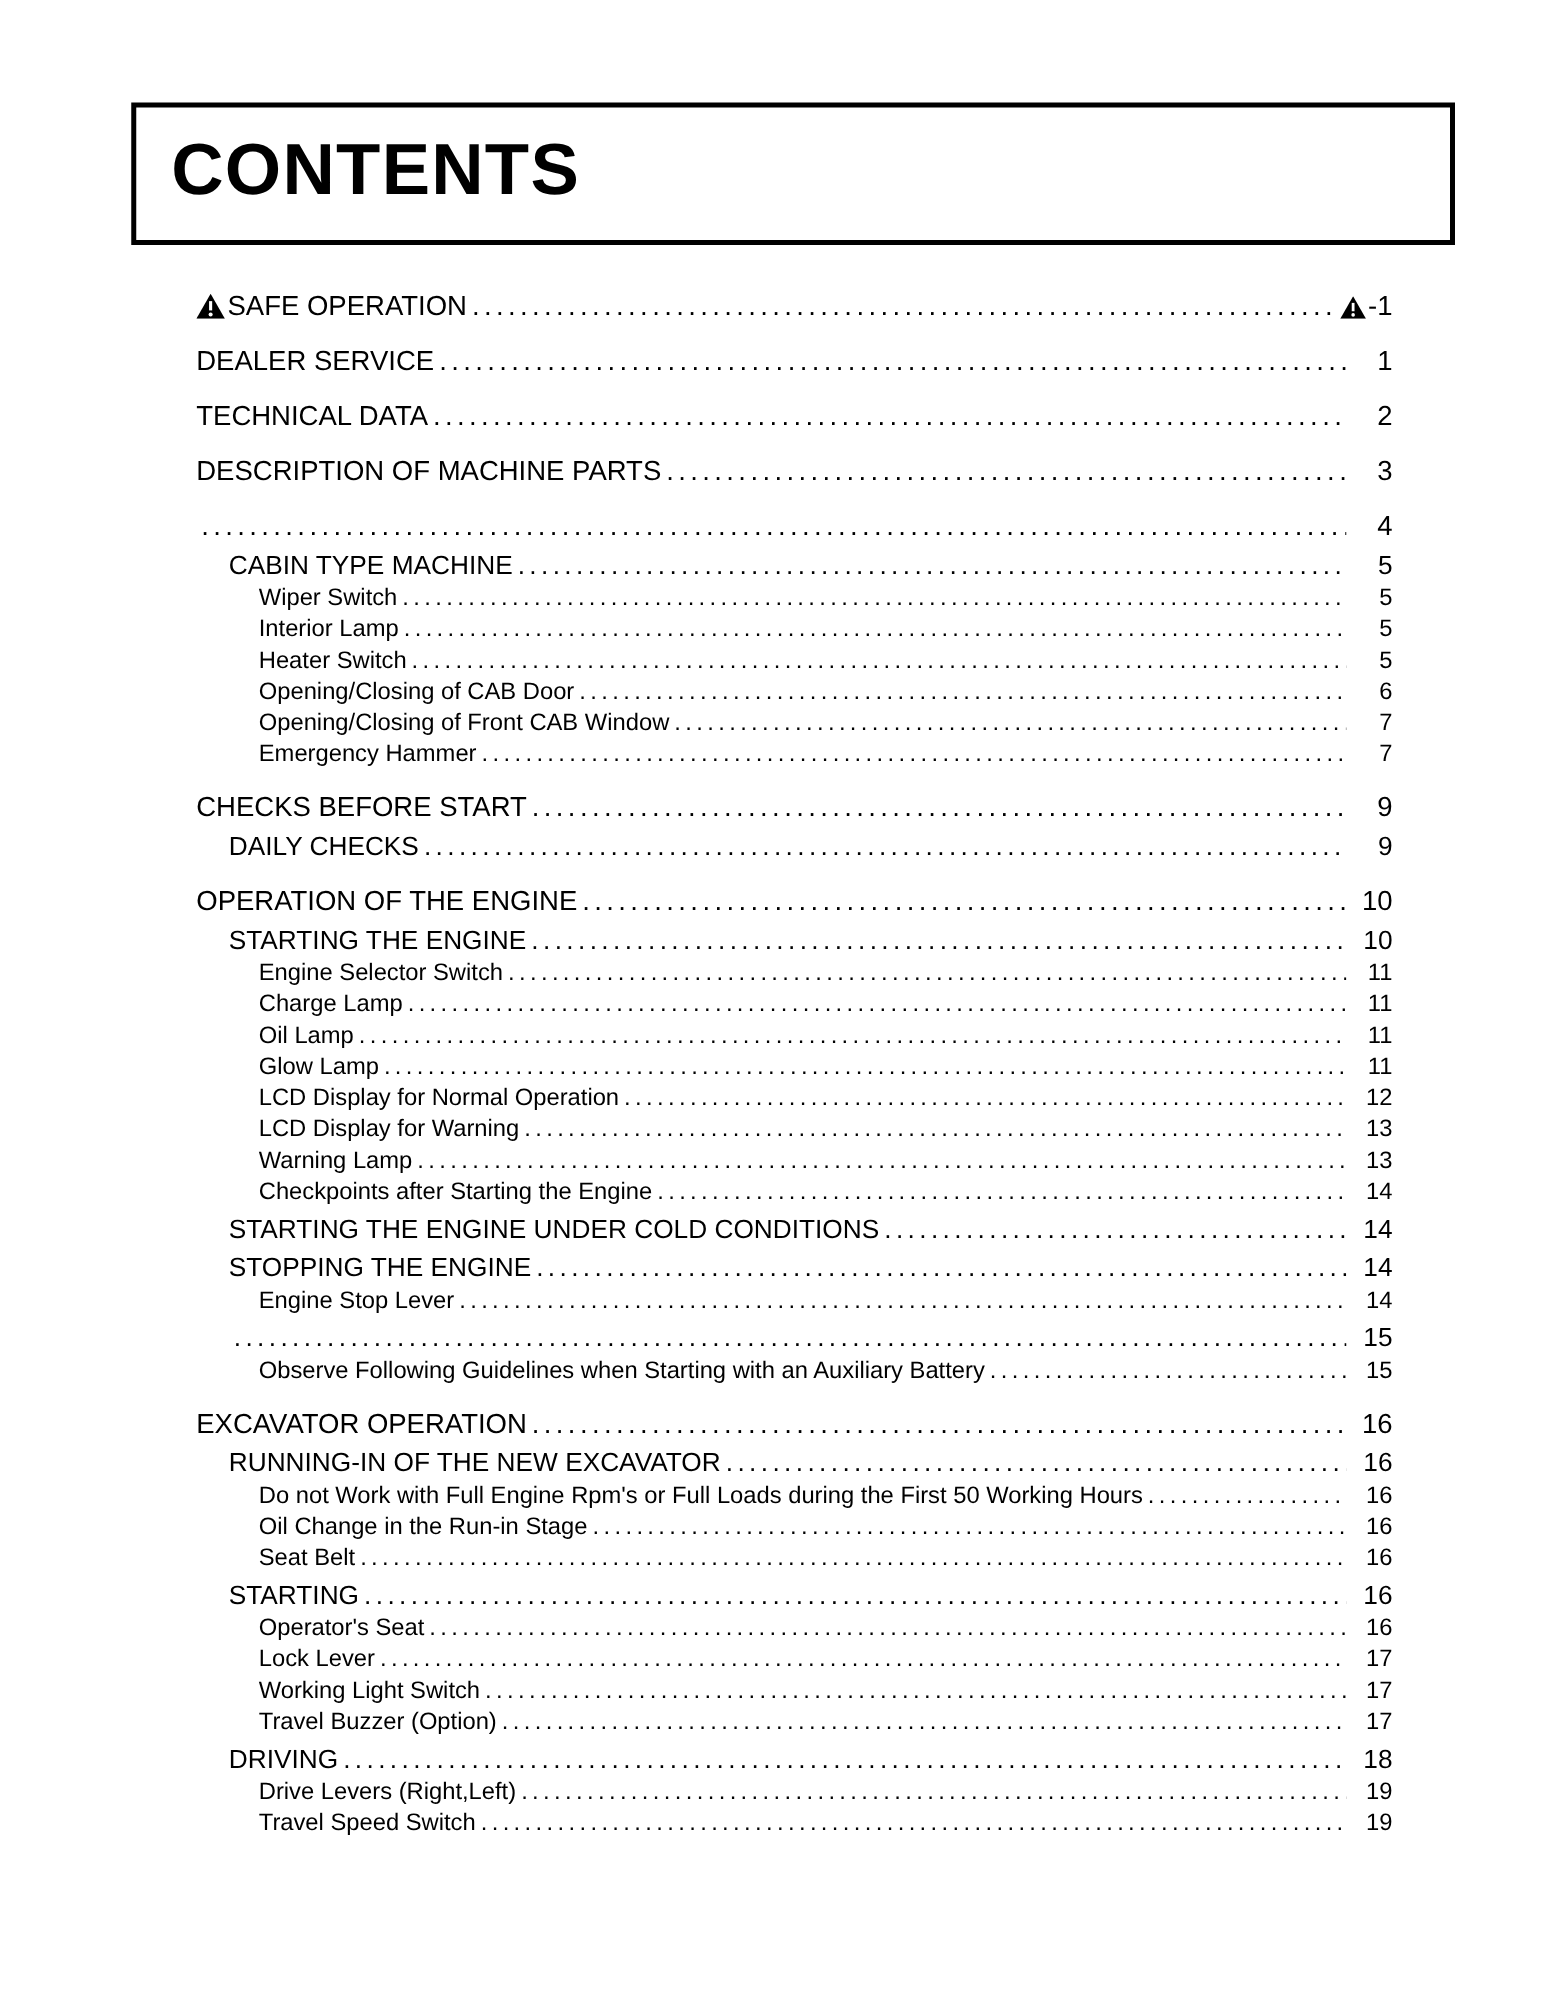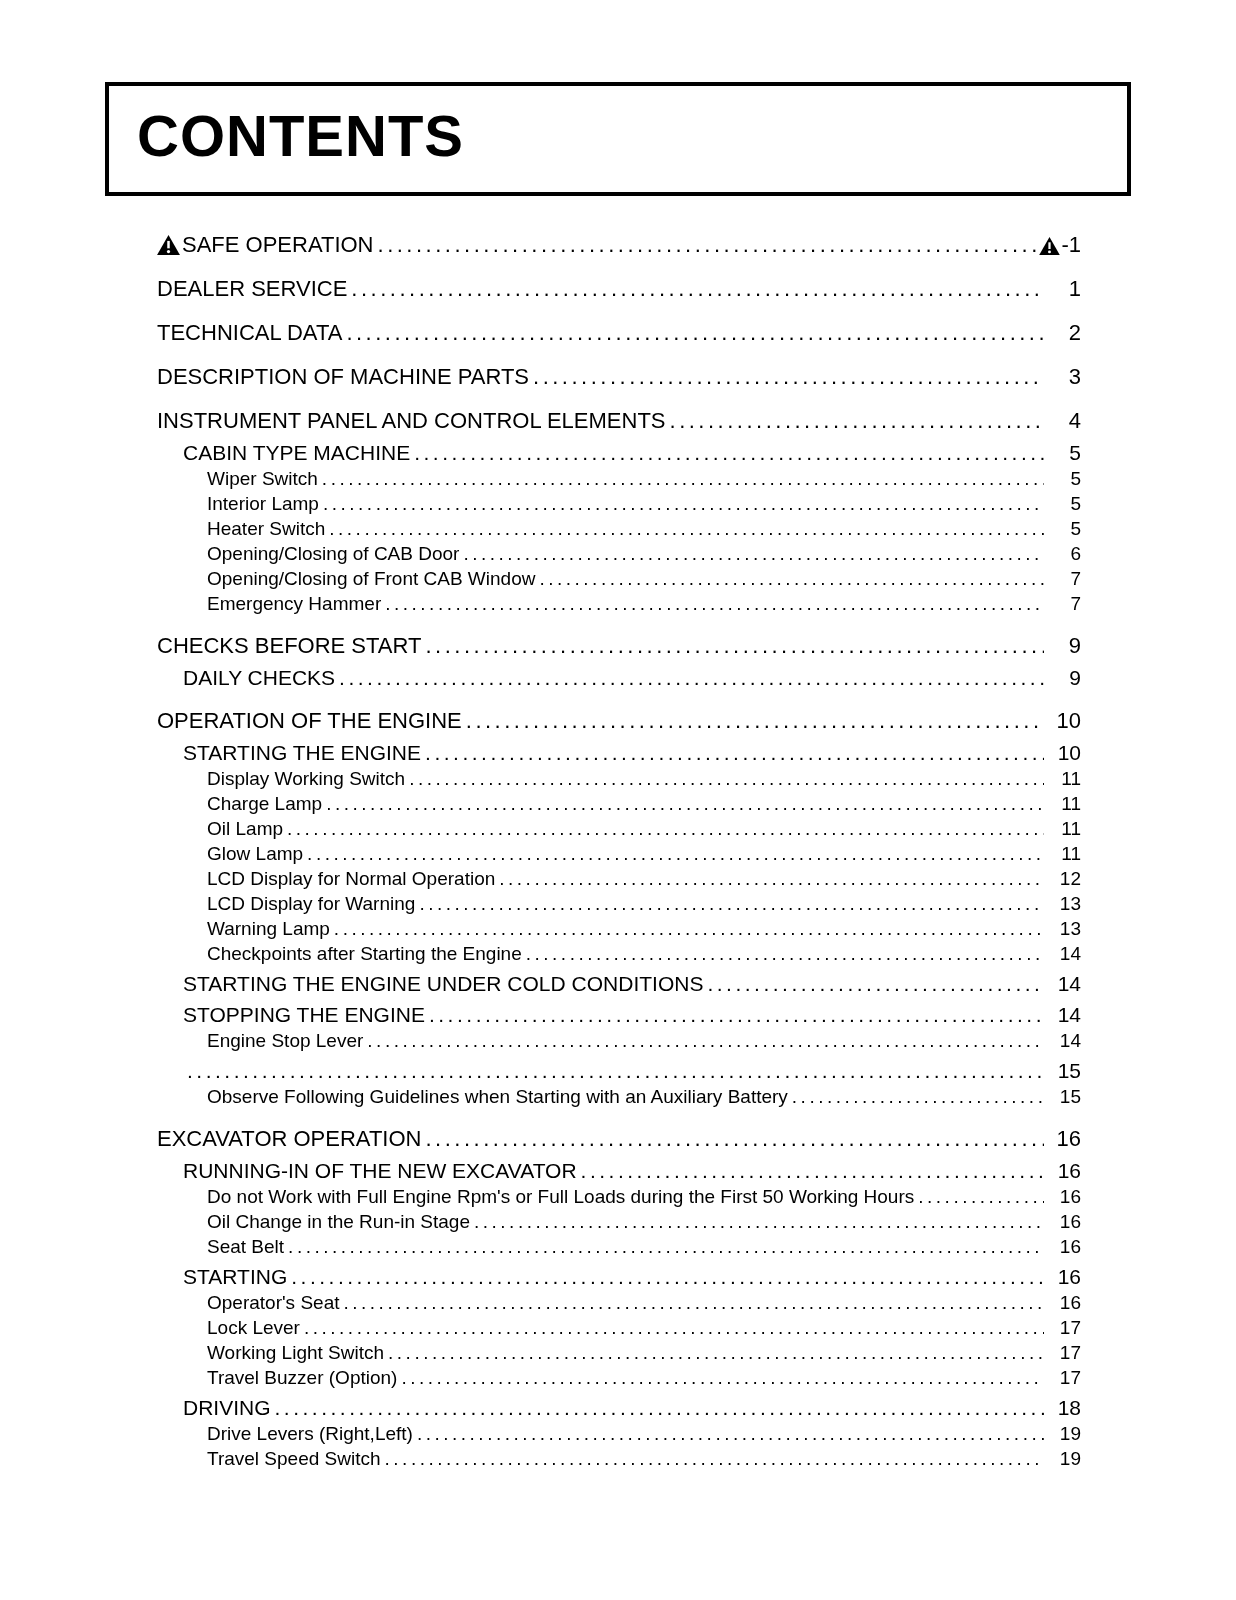--- a/index.html
+++ b/index.html
@@ -4,21 +4,21 @@
 <style>
   * { margin: 0; padding: 0; box-sizing: border-box; }
   html, body { background: #ffffff; }
   body {
     width: 1236px;
     height: 1600px;
     font-family: "Liberation Sans", sans-serif;
     color: #000;
     overflow: hidden;
   }
-  .page { padding: 82px 105px 40px 105px; }
+  .page { padding: 82px 72px 40px 105px; }
 
   .title-box {
     border: 4px solid #000;
     padding: 18px 28px 24px 28px;
   }
   .title-box h1 {
     font-size: 58px;
     font-weight: 700;
     letter-spacing: 1px;
     line-height: 1.1;
@@ -87,21 +87,20 @@
     <span class="labelwrap"><span class="label">TECHNICAL DATA</span></span>
     <span class="dots"></span>
     <span class="pagewrap"><span class="pagenum">2</span></span>
   </div>
       <div class="row lvl1">
     <span class="labelwrap"><span class="label">DESCRIPTION OF MACHINE PARTS</span></span>
     <span class="dots"></span>
     <span class="pagewrap"><span class="pagenum">3</span></span>
   </div>
       <div class="row lvl1">
-    <span class="labelwrap"><span class="label">INSTRUMENT PANEL AND CONTROL ELEMENTS</span></span>
     <span class="dots"></span>
     <span class="pagewrap"><span class="pagenum">4</span></span>
   </div>
       <div class="row lvl2">
     <span class="labelwrap"><span class="label">CABIN TYPE MACHINE</span></span>
     <span class="dots"></span>
     <span class="pagewrap"><span class="pagenum">5</span></span>
   </div>
       <div class="row lvl3">
     <span class="labelwrap"><span class="label">Wiper Switch</span></span>
@@ -147,21 +146,21 @@
     <span class="labelwrap"><span class="label">OPERATION OF THE ENGINE</span></span>
     <span class="dots"></span>
     <span class="pagewrap"><span class="pagenum">10</span></span>
   </div>
       <div class="row lvl2">
     <span class="labelwrap"><span class="label">STARTING THE ENGINE</span></span>
     <span class="dots"></span>
     <span class="pagewrap"><span class="pagenum">10</span></span>
   </div>
       <div class="row lvl3">
-    <span class="labelwrap"><span class="label">Display Working Switch</span></span>
+    <span class="labelwrap"><span class="label">Engine Selector Switch</span></span>
     <span class="dots"></span>
     <span class="pagewrap"><span class="pagenum">11</span></span>
   </div>
       <div class="row lvl3">
     <span class="labelwrap"><span class="label">Charge Lamp</span></span>
     <span class="dots"></span>
     <span class="pagewrap"><span class="pagenum">11</span></span>
   </div>
       <div class="row lvl3">
     <span class="labelwrap"><span class="label">Oil Lamp</span></span>

